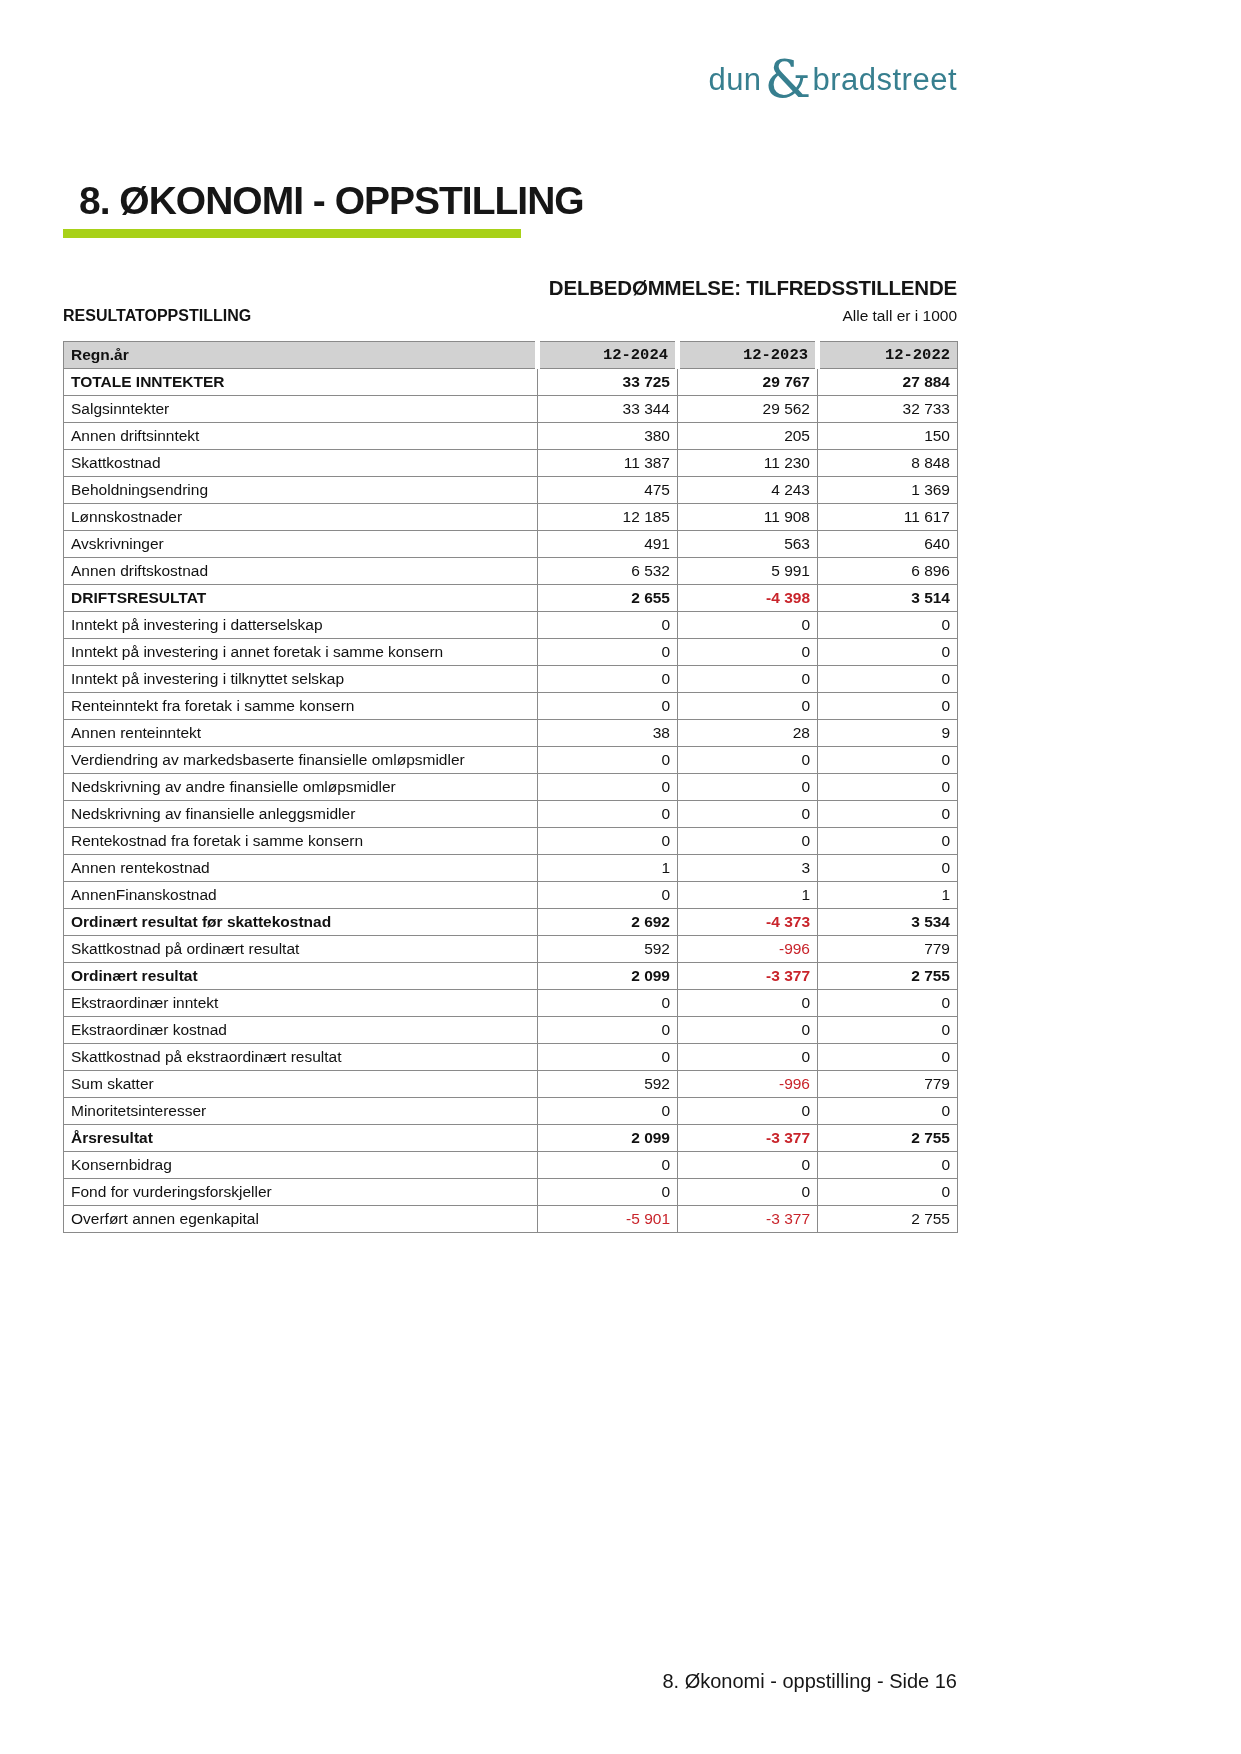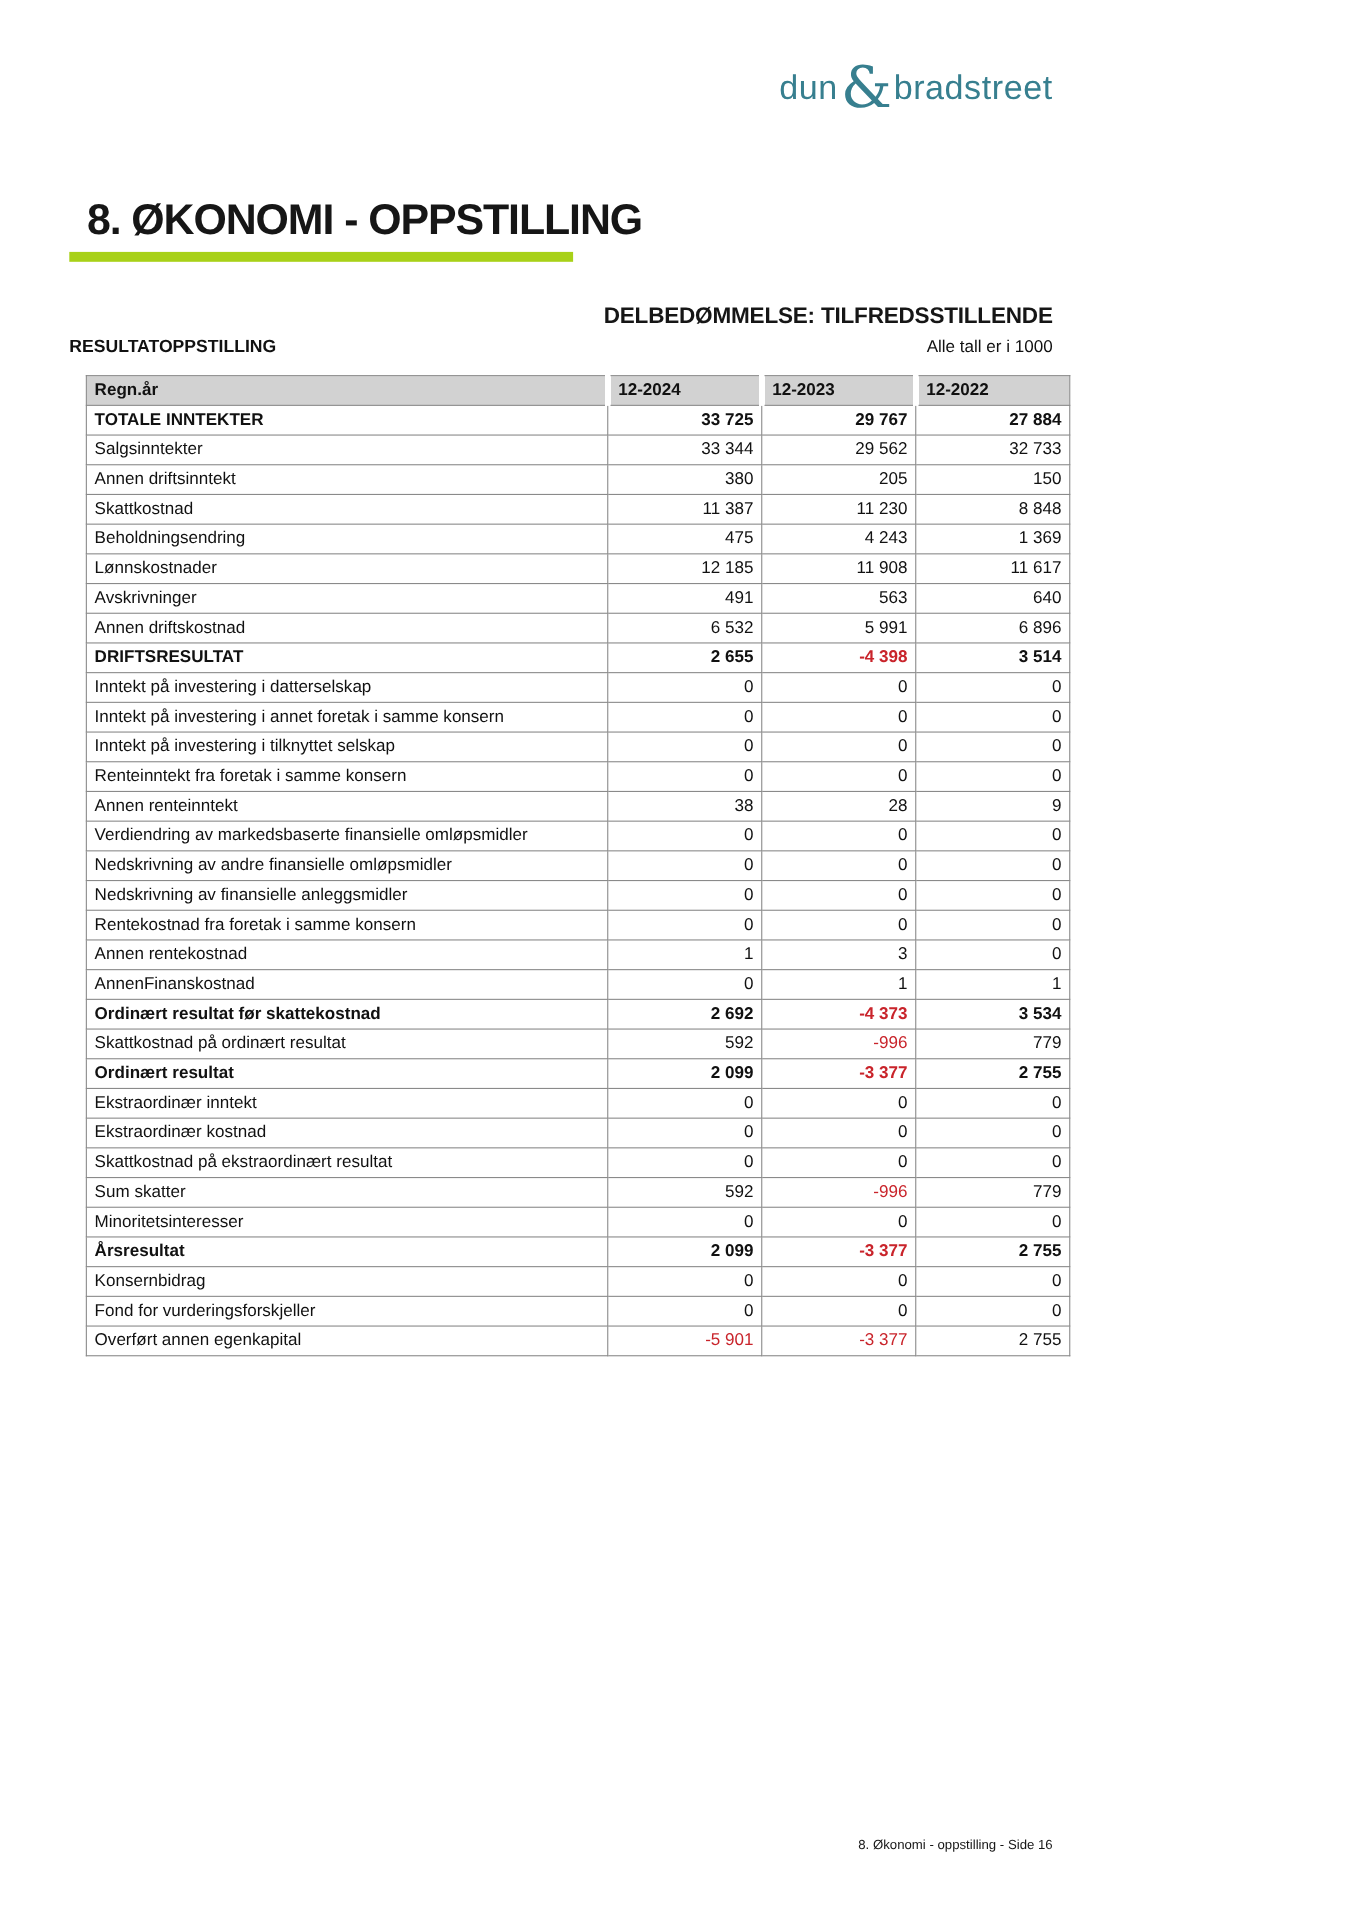--- a/index.html
+++ b/index.html
@@ -45,41 +45,41 @@
   .table-meta {
     position: absolute; top: 307px; left: 0; right: 0;
     display: flex; justify-content: space-between; align-items: baseline;
   }
   .section-title { font-weight: bold; font-size: 16px; }
   .units { font-size: 15.5px; }
 
   table.results {
     position: absolute; top: 341px; left: 0;
     width: 894px; border-collapse: collapse;
-    font-size: 15.5px; table-layout: fixed; margin-left: 15px;
+    font-size: 15.5px; table-layout: fixed;
   }
   .results th, .results td {
     border: 1px solid #8a8a8a;
     height: 26px; line-height: 26px;
     padding: 0 7px;
     overflow: hidden; white-space: nowrap;
   }
   .results thead th {
     background: var(--header-gray, #d2d2d2);
     font-weight: bold; text-align: left;
   }
-  .results thead th.num { text-align: left; }
+  .results thead th.num { text-align: right; font-family: Liberation Mono, monospace; }
   .results thead th.gap { border-left: 5px solid #ffffff; }
   .results td.num { text-align: right; }
   .results tr.bold td { font-weight: bold; }
   .results td.neg { color: var(--negative-red, #c9242b); }
 
   .footer {
     position: absolute; top: 1670px; right: 0;
-    font-size: 12px; color: #161616;
+    font-size: 20px; color: #161616;
   }
 </style>
 </head>
 <body>
 
 <div class="content">
 
   <div class="logo">
     <span>dun</span><span class="amp">&amp;</span><span>bradstreet</span>
   </div>

